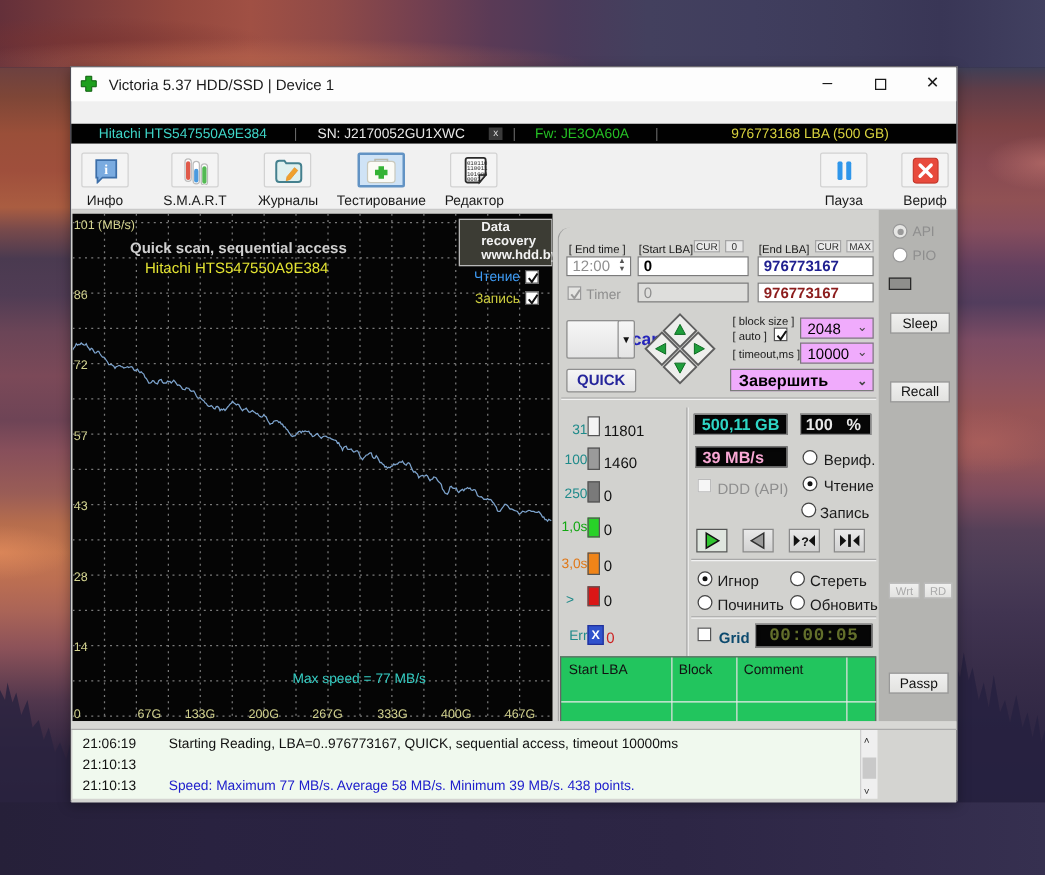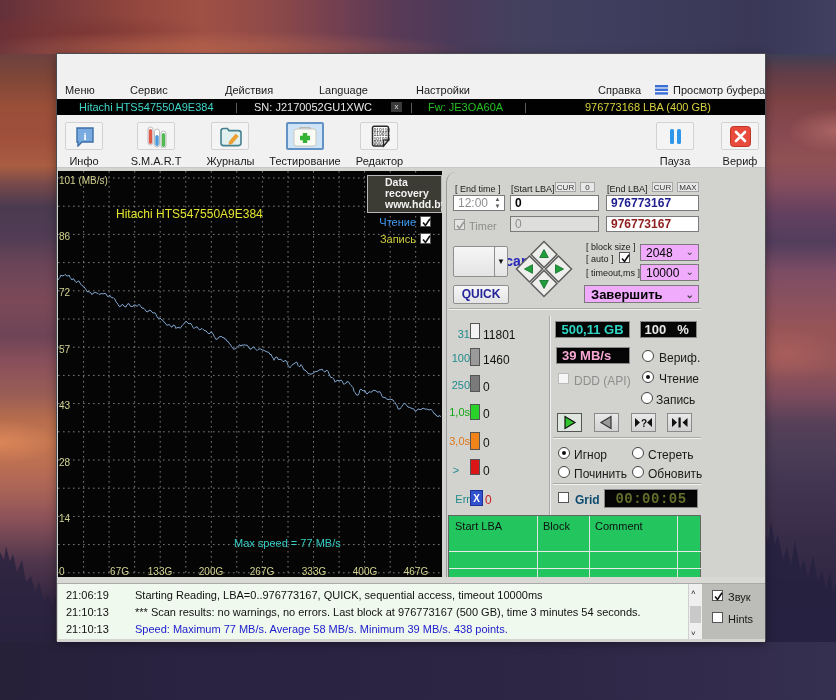--- a/index.html
+++ b/index.html
@@ -28,21 +28,21 @@
 #menubar{position:absolute;left:0;top:27px;width:708px;height:18px;background:#f1f1f1;font-size:11px;color:#1a1a1a;}
 #menubar span{position:absolute;top:3px;white-space:nowrap;}
 #infobar{position:absolute;left:0;top:45px;width:708px;height:16px;background:#010101;font-size:11px;}
 #infobar span{position:absolute;top:2px;white-space:nowrap;}
 #toolbar{position:absolute;left:0;top:61px;width:708px;height:53px;background:#f1f1f1;border-bottom:1px solid #c9c9c9;}
 .tbtn{position:absolute;top:7px;width:38px;height:28px;background:#f4f4f4;border:1px solid #d2d2d2;border-radius:2px;}
 .tcap{position:absolute;top:40px;font-size:11px;color:#1a1a1a;text-align:center;}
 
 #main{position:absolute;left:0;top:114px;width:708px;height:416px;background:#d2d2cf;}
 #graph{position:absolute;left:1px;top:3px;width:384px;height:406px;background:#050505;overflow:hidden;}
-#panel{position:absolute;left:389px;top:4px;width:257px;height:416px;background:#d2d2cf;border-left:1px solid #9a9a9a;border-radius:10px;}
+#panel{position:absolute;left:389px;top:14px;width:257px;height:416px;background:#d2d2cf;border-left:1px solid #9a9a9a;border-radius:10px;}
 #sidebar{position:absolute;left:646px;top:0px;width:62px;height:416px;background:#b4b4b1;}
 
 #logwrap{position:absolute;left:0;top:523px;width:708px;height:65px;background:#d4d4d1;}
 #log{position:absolute;left:1px;top:7px;width:630px;height:55px;background:#f0f9ee;font-size:11px;color:#111;}
 #log .row{position:absolute;left:0;width:100%;height:17px;white-space:nowrap;}
 #log .ts{position:absolute;left:8px;}
 #log .msg{position:absolute;left:77px;}
 #lsb{position:absolute;left:631px;top:7px;width:14px;height:55px;background:#efefef;border-left:1px solid #d0d0d0;}
 #lpanel{position:absolute;left:645px;top:7px;width:63px;height:55px;background:#bcbcb9;}
 
@@ -76,45 +76,40 @@
     </svg>
   </div>
 <div id="bgright">
     <svg style="position:absolute;left:0;bottom:0" width="71" height="190" viewBox="0 0 71 190">
       <path d="M0 190V80l3 10 3-20 4 22 3-10 5 26 4-14 4 20 4-26 5 30 4-10 4 18 5-22 5 26 4-12 4 20 4-18 3 22 3-10V190Z" fill="#262040" opacity=".8"></path>
     </svg>
   </div>
 <div id="bgbottom"></div>
 <div id="win">
 
-
-  <div id="menubar">
-    <span style="left:8px">Меню</span>
-    <span style="left:73px">Сервис</span>
-    <span style="left:168px">Действия</span>
-    <span style="left:262px">Language</span>
-    <span style="left:359px">Настройки</span>
-    <span style="left:541px">Справка</span>
-    <span style="left:598px;top:4px;"><svg width="13" height="10">
-          <rect x="0" y="0" width="13" height="2.4" fill="#3a6fd8"></rect>
-          <rect x="0" y="3.6" width="13" height="2.4" fill="#3a6fd8"></rect>
-          <rect x="0" y="7.2" width="13" height="2.4" fill="#3a6fd8"></rect>
-        </svg></span>
-    <span style="left:616px">Просмотр буфера</span>
-  </div>
+  <div id="title">
+    <svg class="abs" style="left:7px;top:6px" width="14" height="14" viewBox="0 0 14 14">
+        <path d="M4.6 1h4.8v3.6H13v4.8H9.4V13H4.6V9.4H1V4.6h3.6z" fill="#1fa01f" stroke="#0c5c0c" stroke-width=".8"></path>
+      </svg>
+    <div class="txt">Victoria 5.37 HDD/SSD | Device 1</div>
+    <div class="wbtn" style="left:585px;font-size:14px;top:3px;">–</div>
+    <div class="wbtn" style="left:627px;top:5px;"><span style="display:inline-block;width:9px;height:9px;border:1px solid #1a1a1a;"></span></div>
+    <div class="wbtn" style="left:669px;font-size:13px;top:4px;">✕</div>
+  </div>
+
 
   <div id="infobar">
     <span style="left:22px;color:#3fd6c8;">Hitachi HTS547550A9E384</span>
     <span style="left:178px;color:#666;">|</span>
     <span style="left:197px;color:#e8e8e8;">SN: J2170052GU1XWC</span>
     <span style="left:334px;top:3px;width:11px;height:10px;background:#3a3a3a;color:#ddd;font-size:8px;line-height:9px;text-align:center;">x</span>
     <span style="left:353px;color:#666;">|</span>
     <span style="left:371px;color:#25c025;">Fw: JE3OA60A</span>
     <span style="left:467px;color:#666;">|</span>
-    <span style="left:528px;color:#d8d23e;">976773168 LBA (400 GB)</span>
+    <span style="left:528px;color:#d8d23e;">976773168 LBA (500 GB)</span>
   </div>
 
   <div id="toolbar">
 
     <div class="tbtn" style="left:8px;">
       <svg style="position:absolute;left:9px;top:3px" width="20" height="21" viewBox="0 0 20 21">
           <path d="M2 2h16v14H7l-4 4v-4H2z" fill="#7aabe0" stroke="#3c6ea8" stroke-width="1.4"></path>
           <text x="10" y="13.5" font-size="11" font-weight="bold" fill="#fff" text-anchor="middle" font-family="Liberation Serif">i</text>
         </svg>
     </div>
@@ -222,20 +217,21 @@
         <div class="gl" style="left:1px;top:286px">28</div>
         <div class="gl" style="left:1px;top:342px">14</div>
       <div class="gl" style="left:1px;top:395px">0</div>
         <div class="gl" style="left:31px;top:395px;width:40px;text-align:right;">67G</div>
         <div class="gl" style="left:82px;top:395px;width:40px;text-align:center;">133G</div>
         <div class="gl" style="left:133px;top:395px;width:40px;text-align:center;">200G</div>
         <div class="gl" style="left:184px;top:395px;width:40px;text-align:center;">267G</div>
         <div class="gl" style="left:236px;top:395px;width:40px;text-align:center;">333G</div>
         <div class="gl" style="left:287px;top:395px;width:40px;text-align:center;">400G</div>
         <div class="gl" style="left:338px;top:395px;width:40px;text-align:center;">467G</div>
+      <div style="position:absolute;left:46px;top:20px;font-size:12px;font-weight:bold;color:#cfcfcf;">Quick scan, sequential access</div>
       <div style="position:absolute;left:58px;top:36px;font-size:12px;color:#e4e432;">Hitachi HTS547550A9E384</div>
       <div style="position:absolute;right:0px;top:4px;width:75px;background:#3c3c34;border:1px solid #b8b8b8;color:#f2f2f2;font-size:10.5px;font-weight:bold;padding:1px 0 2px 17px;line-height:11px;">Data recovery<br>www.hdd.by</div>
       <div style="position:absolute;left:310px;top:45px;width:48px;text-align:right;font-size:11px;color:#3e9bf4;">Чтение</div>
       <div class="cb" style="left:362px;top:45px;background:#fff;">
           <svg width="11" height="11" viewBox="0 0 11 11">
             <path d="M2 5.5l2.5 3L9 1.8" fill="none" stroke="#111" stroke-width="1.6"></path>
           </svg>
         </div>
       <div style="position:absolute;left:310px;top:62px;width:48px;text-align:right;font-size:11px;color:#cdcd3e;">Запись</div>
       <div class="cb" style="left:362px;top:62px;background:#fff;">
@@ -370,47 +366,49 @@
         <div style="position:absolute;left:6px;top:4px;font-size:11px;color:#111;">Start LBA</div>
         <div style="position:absolute;left:94px;top:4px;font-size:11px;color:#111;">Block</div>
         <div style="position:absolute;left:146px;top:4px;font-size:11px;color:#111;">Comment</div>
         <div style="position:absolute;left:88px;top:0;width:1px;height:66px;background:#e0e0e0;"></div>
         <div style="position:absolute;left:140px;top:0;width:1px;height:66px;background:#e0e0e0;"></div>
         <div style="position:absolute;left:228px;top:0;width:1px;height:66px;background:#e0e0e0;"></div>
         <div style="position:absolute;left:0;top:35px;width:252px;height:1px;background:#ececec;"></div>
         <div style="position:absolute;left:0;top:52px;width:252px;height:1px;background:#ececec;"></div>
       </div>
     </div>
+    <div id="sidebar">
+      <div class="rad" style="left:11px;top:11px;background:#e6e6e4;border-color:#999;"></div>
+      <div style="position:absolute;left:14.5px;top:14.5px;width:5px;height:5px;border-radius:50%;background:#9a9a9a;"></div>
+      <div class="glbl" style="left:27px;top:12px;font-size:11px;">API</div>
+      <div class="rad" style="left:11px;top:30px;border-color:#999;"></div>
+      <div class="glbl" style="left:27px;top:31px;font-size:11px;">PIO</div>
+      <div style="position:absolute;left:8px;top:54px;width:18px;height:10px;background:#8f8f8c;border:1px solid #2a2a2a;"></div>
+      <div class="sbtn" style="left:9px;top:82px;width:48px;height:17px;line-height:16px;">Sleep</div>
+      <div class="sbtn" style="left:9px;top:137px;width:48px;height:17px;line-height:16px;">Recall</div>
+      <div class="sbtn" style="left:8px;top:298px;width:25px;height:13px;line-height:12px;font-size:9px;color:#aaa;border-color:#bbb;">Wrt</div>
+      <div class="sbtn" style="left:36px;top:298px;width:23px;height:13px;line-height:12px;font-size:9px;color:#aaa;border-color:#bbb;">RD</div>
+      <div class="sbtn" style="left:8px;top:370px;width:48px;height:17px;line-height:16px;">Passp</div>
+    </div>
   </div>
 
   <div id="logwrap">
     <div style="position:absolute;left:0;top:0;width:708px;height:7px;background:#d8d8d5;border-bottom:1px solid #aaa;"></div>
     <div id="log">
       <div class="row" style="top:5px">
           <span class="ts">21:06:19</span>
           <span class="msg">Starting Reading, LBA=0..976773167, QUICK, sequential access, timeout 10000ms</span>
         </div>
       <div class="row" style="top:22px">
           <span class="ts">21:10:13</span>
-          <span class="msg">*** Scan results: no warnings, no errors. Last block at 976773167 (500 GB), time 3 minutes 54 seconds.</span>
         </div>
       <div class="row" style="top:39px;color:#2020cc;">
           <span class="ts" style="color:#111">21:10:13</span>
           <span class="msg">Speed: Maximum 77 MB/s. Average 58 MB/s. Minimum 39 MB/s. 438 points.</span>
         </div>
     </div>
     <div id="lsb">
       <div style="position:absolute;left:2px;top:4px;font-size:8px;color:#222;">˄</div>
       <div style="position:absolute;left:1px;top:22px;width:11px;height:17px;background:#c9c9c9;"></div>
       <div style="position:absolute;left:2px;bottom:1px;font-size:8px;color:#222;">˅</div>
     </div>
-    <div id="lpanel">
-      <span class="cb" style="left:10px;top:6px;">
-          <svg width="11" height="11" viewBox="0 0 11 11">
-            <path d="M2 5.5l2.5 3L9 1.8" fill="none" stroke="#111" stroke-width="1.6"></path>
-          </svg>
-        </span>
-      <span class="lbl" style="left:26px;top:7px;font-size:11px;">Звук</span>
-      <span class="cb" style="left:10px;top:28px;"></span>
-      <span class="lbl" style="left:26px;top:29px;font-size:11px;">Hints</span>
-    </div>
   </div>
 </div>
 
 </body></html>

